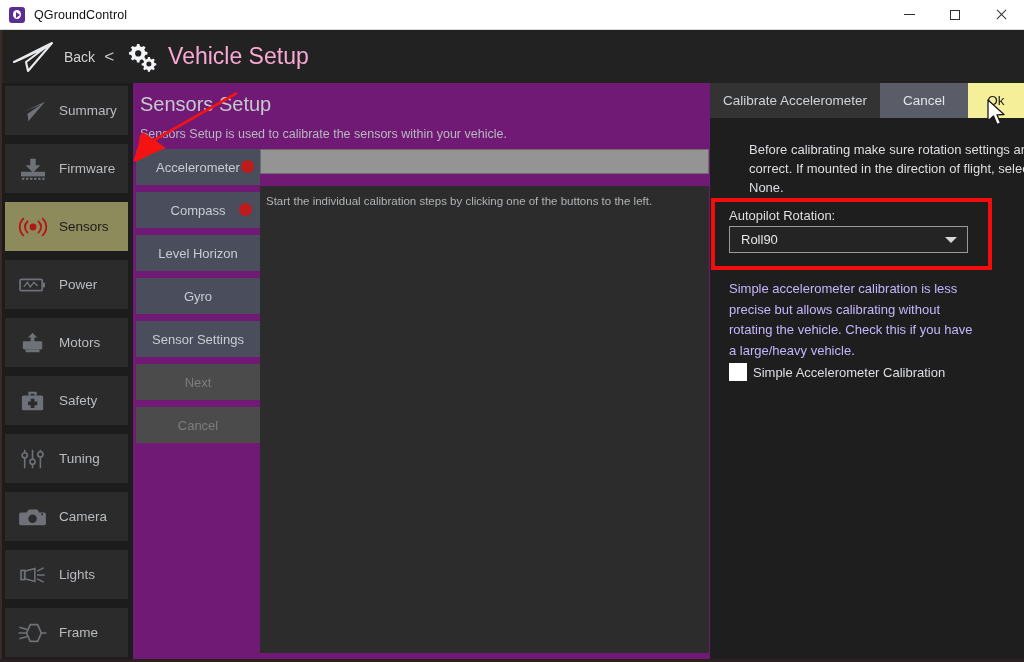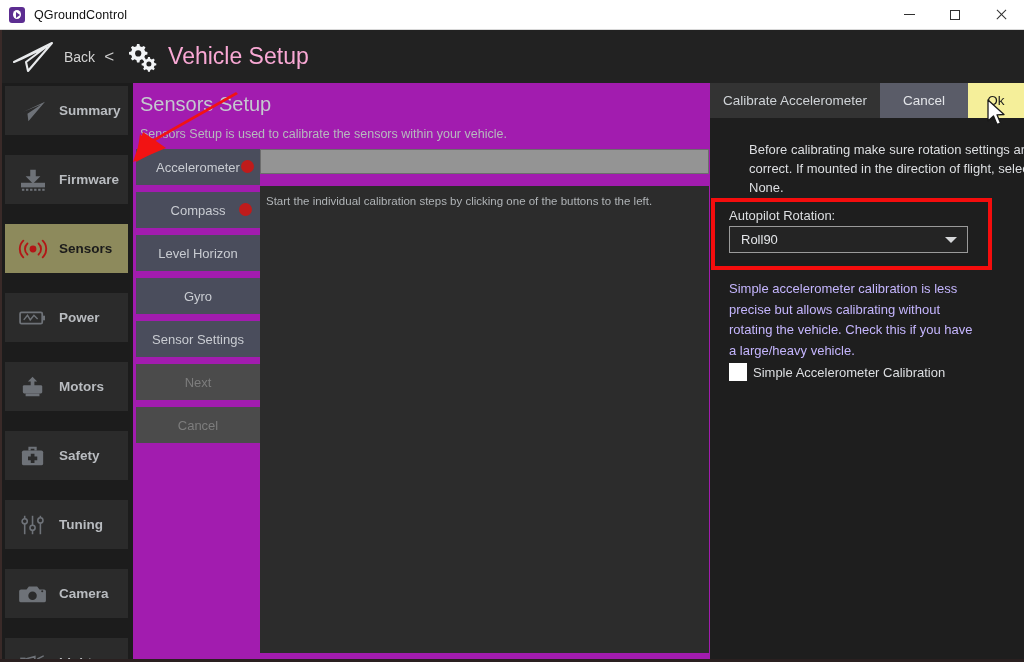--- a/index.html
+++ b/index.html
@@ -58,33 +58,33 @@
   #back-chevron{ margin-left:9px; font-size:17px; color:#cccccc; }
   #gears-icon{ margin-left:10px; width:34px; height:30px; flex:none; }
   #page-title{ margin-left:10px; font-size:23px; color:#f9a8d4; font-weight:400; }
 
   
   #sidebar{
     position:absolute; left:0; top:83px; width:133px; height:579px;
     background:#1c1c1c; padding-top:3px;
   }
   .side-item{
-    height:49px; margin:0 5px 20px 5px; background:#2b2b2b;
-    display:flex; align-items:center; cursor:default;font-weight:bold;
+    height:49px; margin:0 5px 9px 5px; background:#2b2b2b;
+    display:flex; align-items:center; cursor:default;
   }
   .side-item.active{ background:#8d8a5c; }
   .side-ico{ width:44px; height:32px; margin-left:6px; flex:none;
              display:flex; align-items:center; justify-content:center; }
   .side-lbl{ font-size:13.5px; color:#b9bcc0; margin-left:4px; }
   .side-item.active .side-lbl{ color:#1b1b1b; }
 
   
   #main{
     position:absolute; left:133px; top:83px; width:577px; height:579px;
-    background:#a21caf;
+    background:#701a75;
     text-decoration:underline;
   }
   #main-title{ position:absolute; left:7px; top:10px; font-size:20px; color:#c4c9ce; }
   #main-sub{ position:absolute; left:7px; top:44px; font-size:12.5px; color:#b6babd; }
 
   #btncol{ position:absolute; left:3px; top:66px; width:124px; }
   .cbtn{
     height:36px; margin-bottom:7px; background:#4a4d5c;
     display:flex; align-items:center; justify-content:center;
     font-size:13px; color:#c9ccd2; position:relative; cursor:default;

